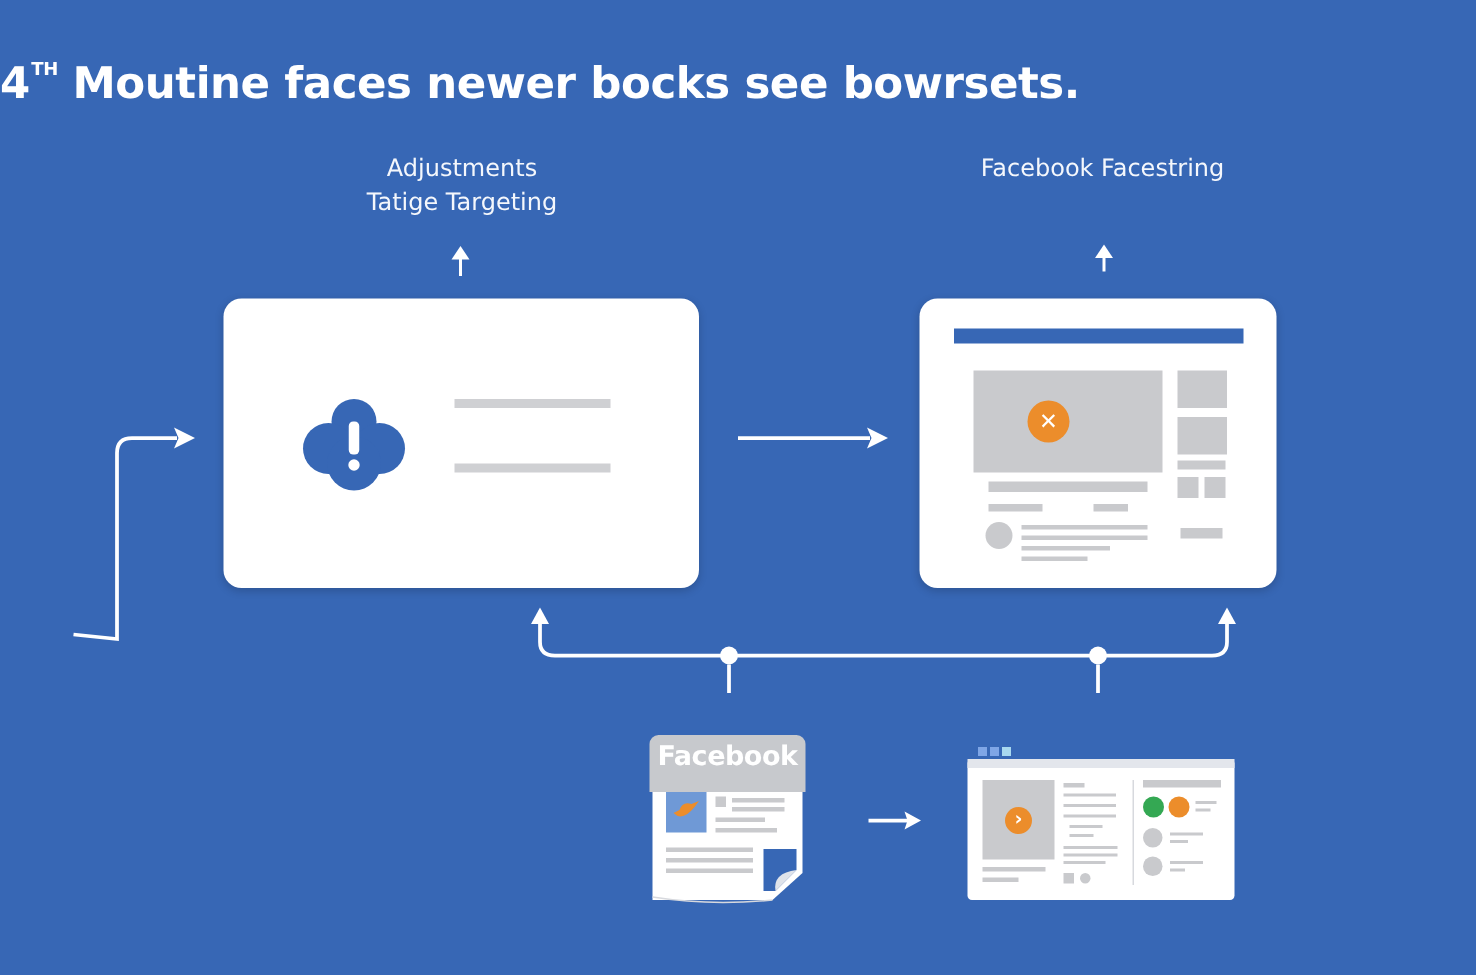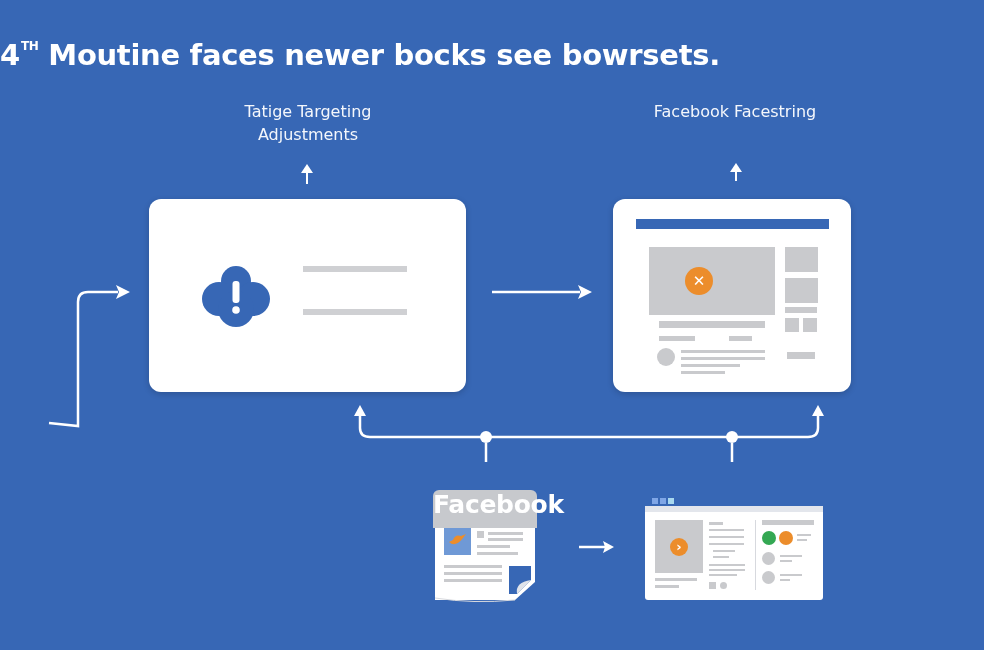--- a/index.html
+++ b/index.html
@@ -20,32 +20,32 @@
   }
   .card {
     background: #ffffff; border-radius: 12px;
     box-shadow: 0 2px 6px rgba(0,0,0,0.18);
   }
   .gbar { position: absolute; background: #cfd0d3; }
   .gbox { position: absolute; background: #c9cacd; }
   .fb-doc-header {
     position: absolute; left: 0; top: 0; width: 104px; height: 38px;
     background: #c7c9cd; border-radius: 6px 6px 0 0;
-    color: #ffffff; font-weight: bold; font-size: 25px; text-align: center; line-height: 30px;
+    color: #ffffff; font-weight: bold; font-size: 18px; text-align: center; line-height: 30px;
     letter-spacing: -0.3px;
   }
 </style>
 </head>
 <body>
 
 <div class="abs title"><span>4</span><sup>TH</sup><span> Moutine faces newer bocks see bowrsets.</span></div>
 
 <div class="abs label" style="left:208px; top:100px; width:200px;">
+  <div>Adjustments</div>
   <div>Tatige Targeting</div>
-  <div>Adjustments</div>
 </div>
 <div class="abs label" style="left:635px; top:100px; width:200px;">
   <div>Facebook Facestring</div>
 </div>
 
 <svg class="abs" style="left:0; top:0;" width="984" height="650">
   <defs>
     <marker id="ah" markerWidth="8" markerHeight="8" refX="5" refY="4" orient="auto" markerUnits="userSpaceOnUse">
       <path d="M0,0 L8,4 L0,8 L2,4 Z" fill="#ffffff"></path>
     </marker>

